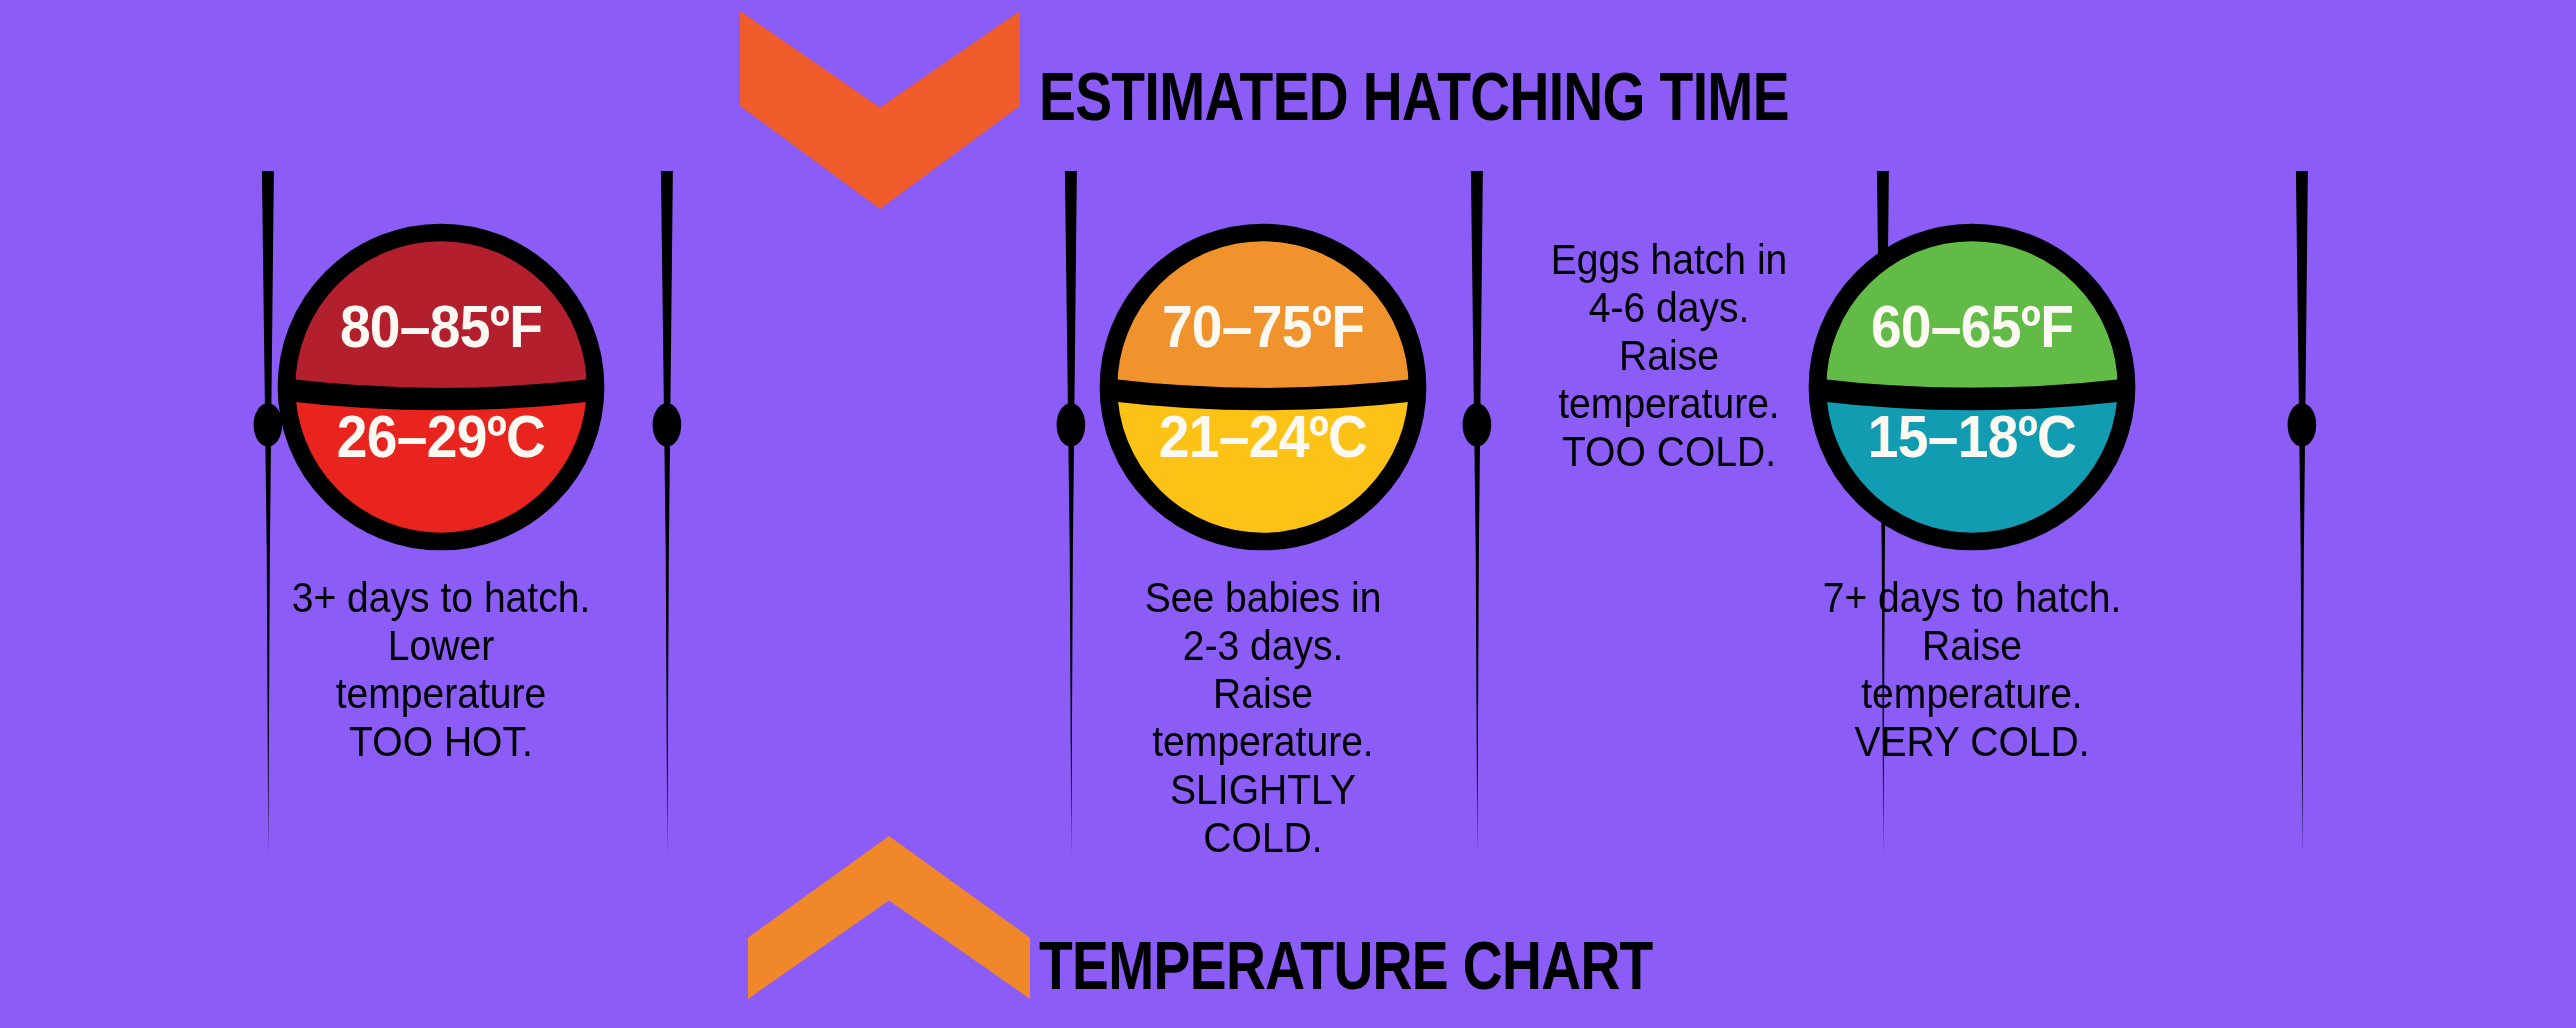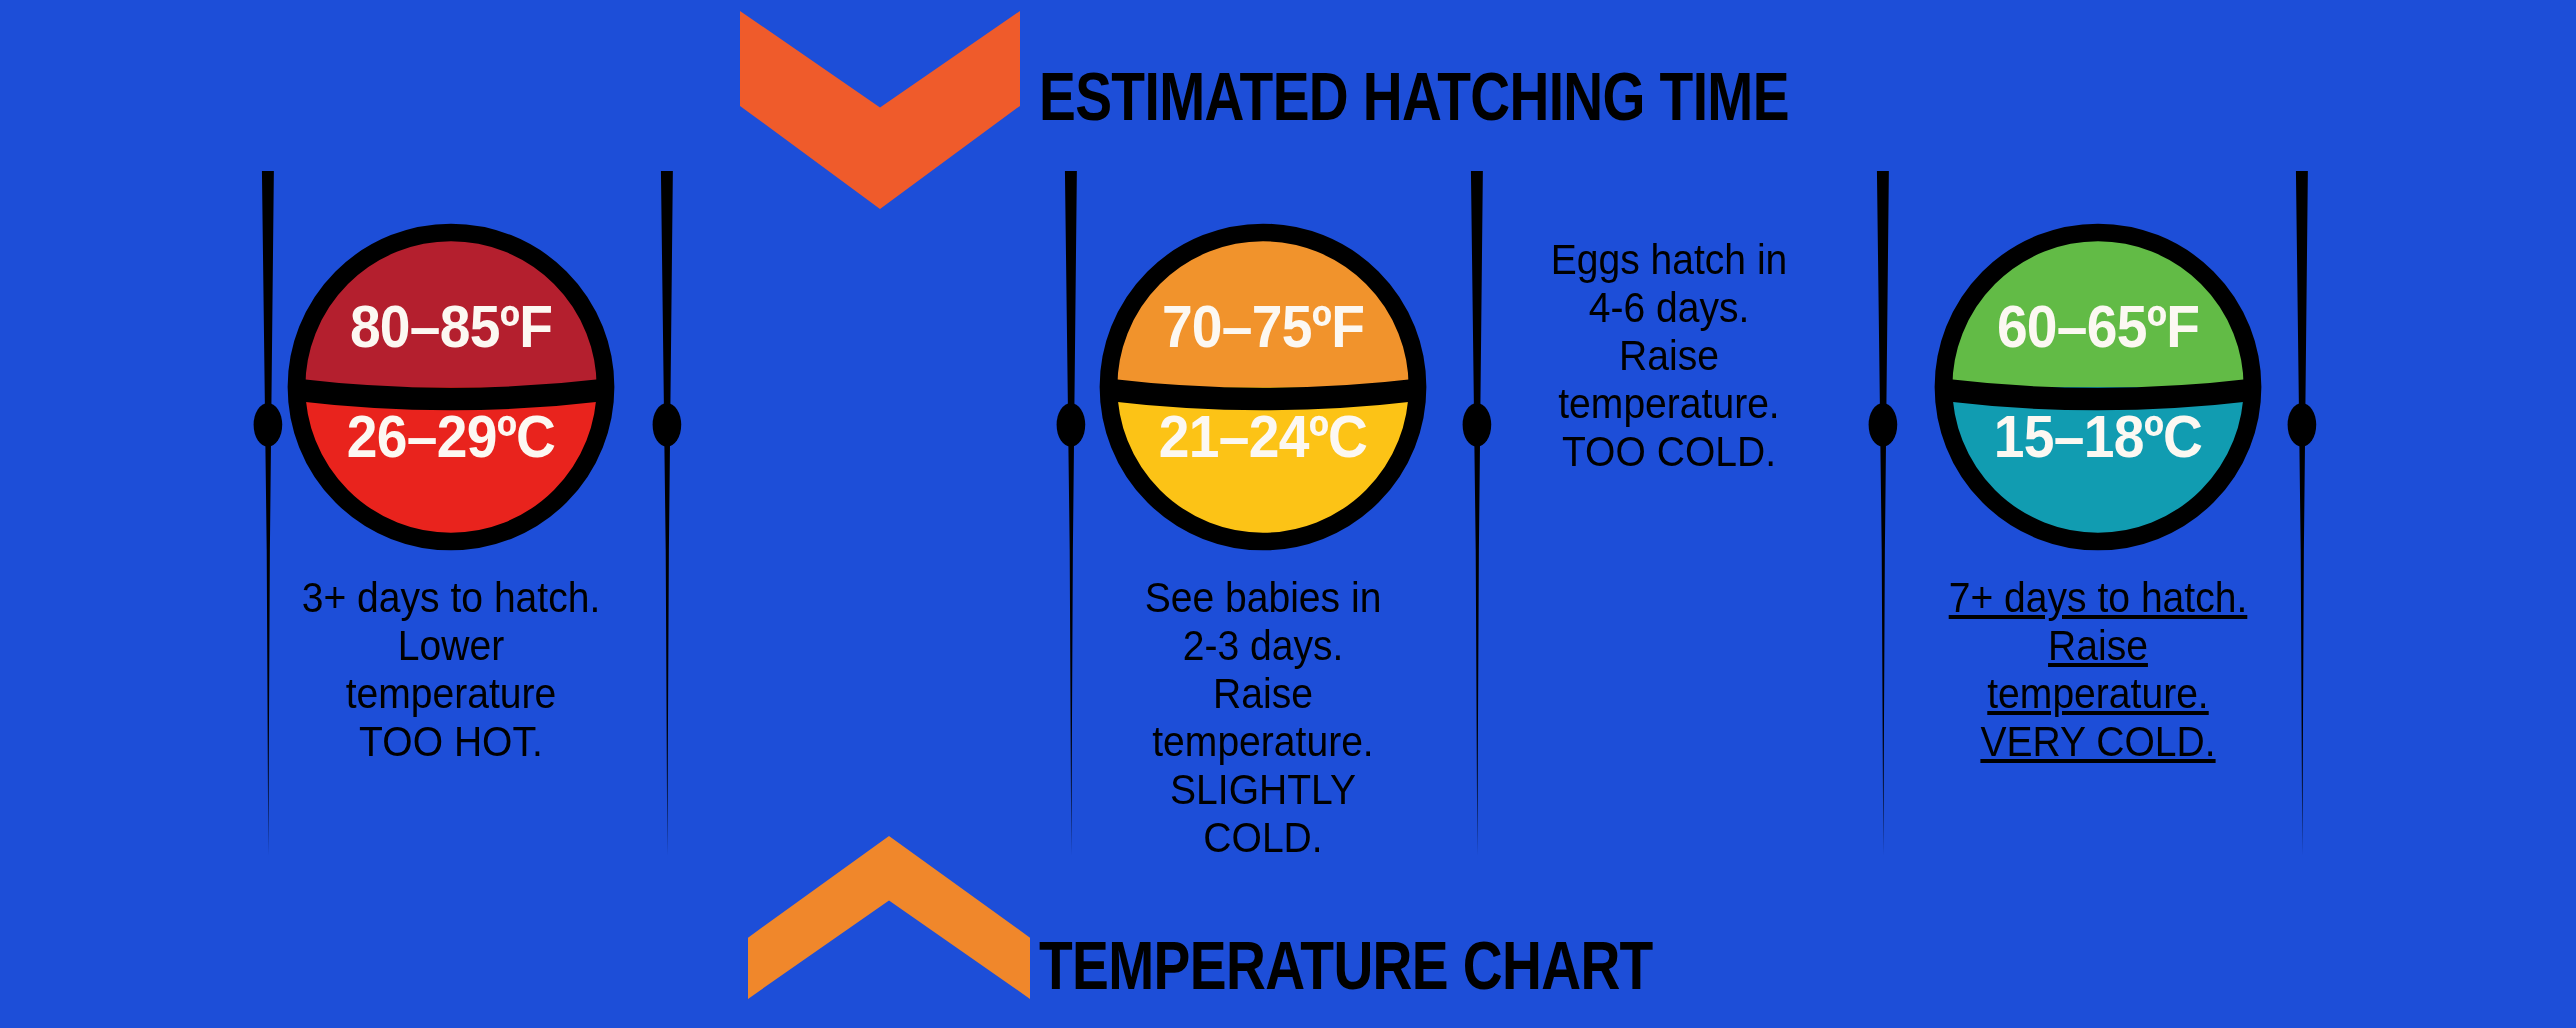--- a/index.html
+++ b/index.html
@@ -10,21 +10,21 @@
   body {
     width: 2576px;
     height: 1028px;
     font-family: "Liberation Sans", sans-serif;
     overflow: hidden;
   }
   #stage {
     position: relative;
     width: 2576px;
     height: 1028px;
-    background: #1d4ed8;
+    background: #8b5cf6;
   }
 
   
   .heading {
     position: absolute;
     font-family: "Liberation Sans Narrow", "Liberation Sans", sans-serif;
     font-weight: bold;
     color: #000000;
     letter-spacing: -0.8px;
     white-space: nowrap;
@@ -138,21 +138,21 @@
   </svg>
   <svg class="separator" style="left:1865px;" viewBox="0 0 44 850" preserveAspectRatio="none">
     <polygon points="15,0 30,0 25,470 23,850 21,470" fill="#000"></polygon>
     <ellipse cx="22.5" cy="315" rx="18" ry="27" fill="#000"></ellipse>
   </svg>
   <svg class="separator" style="left:2284px;" viewBox="0 0 44 850" preserveAspectRatio="none">
     <polygon points="15,0 30,0 25,470 23,850 21,470" fill="#000"></polygon>
     <ellipse cx="22.5" cy="315" rx="18" ry="27" fill="#000"></ellipse>
   </svg>
 
-  <div class="gauge" style="left:282px;">
+  <div class="gauge" style="left:272px;">
     <div class="dial">
       <svg width="338" height="338" viewBox="0 0 420 420">
         <defs>
           <clipPath id="clip1">
               <circle cx="210" cy="210" r="192"></circle>
             </clipPath>
         </defs>
         <g clip-path="url(#clip1)">
           <rect x="0" y="0" width="420" height="210" fill="#b41f2e"></rect>
           <rect x="0" y="210" width="420" height="210" fill="#e9231d"></rect>
@@ -194,21 +194,21 @@
 SLIGHTLY COLD.</div>
   </div>
 
   <div class="gauge" style="left:1500px;">
     <div class="caption">Eggs hatch in
 4-6 days.
 Raise temperature.
 TOO COLD.</div>
   </div>
 
-  <div class="gauge" style="left:1929px;text-decoration:underline;">
+  <div class="gauge" style="left:1803px;">
     <div class="dial">
       <svg width="338" height="338" viewBox="0 0 420 420">
         <defs>
           <clipPath id="clip5">
               <circle cx="210" cy="210" r="192"></circle>
             </clipPath>
         </defs>
         <g clip-path="url(#clip5)">
           <rect x="0" y="0" width="420" height="210" fill="#62bb46"></rect>
           <rect x="0" y="210" width="420" height="210" fill="#119cb1"></rect>

